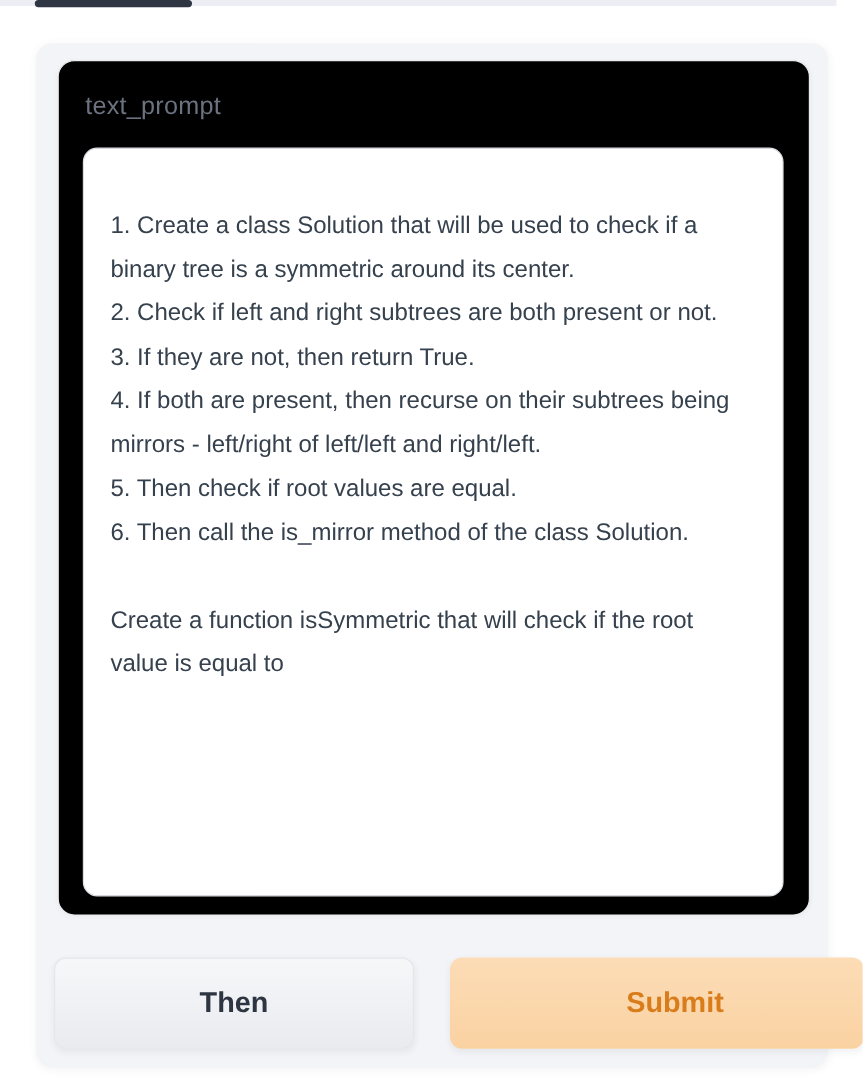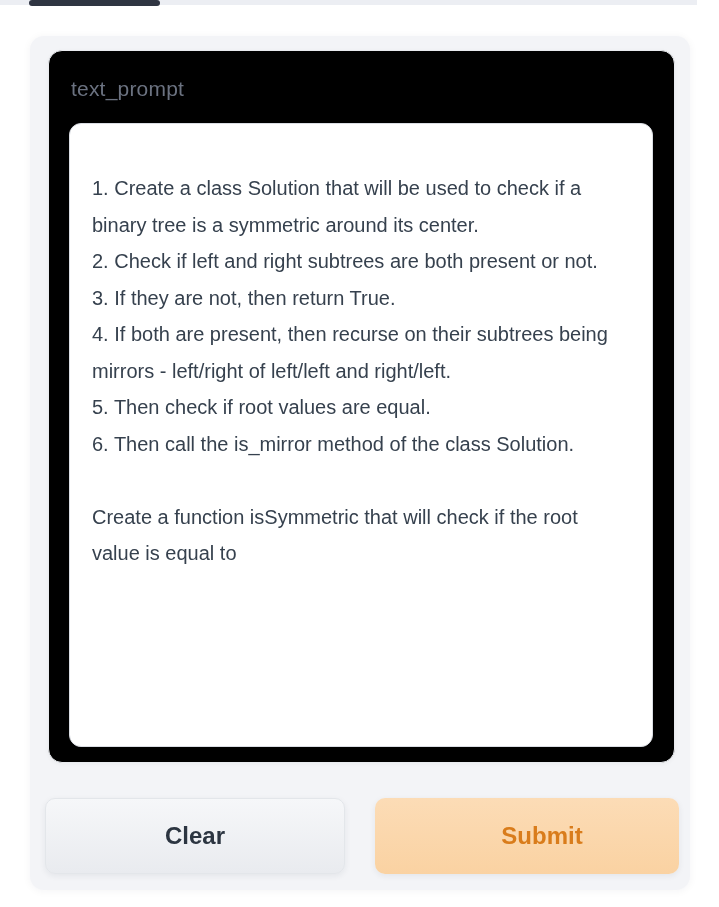--- a/index.html
+++ b/index.html
@@ -98,21 +98,21 @@
     left: 15px;
     width: 300px;
     background: linear-gradient(180deg, #f6f7f9 0%, #e9ebef 100%);
     border: 1px solid #e3e6ea;
     box-sizing: border-box;
     color: #2c3541;
     box-shadow: 0 2px 6px rgba(30, 40, 60, 0.07);
   }
   .btn-submit {
     left: 345px;
-    width: 304px;
+    width: 345px;
     background: linear-gradient(180deg, #fcdcb6 0%, #fad2a2 100%);
     border: none;
     color: #d97c1b;
     box-shadow: 0 2px 6px rgba(30, 40, 60, 0.07);
     padding-left: 36px;
   }
 </style>
 </head>
 <body>
 
@@ -128,19 +128,19 @@
       <textarea class="prompt-textarea" spellcheck="false" style="">1. Create a class Solution that will be used to check if a binary tree is a symmetric around its center.
 2. Check if left and right subtrees are both present or not.
 3. If they are not, then return True.
 4. If both are present, then recurse on their subtrees being mirrors - left/right of left/left and right/left.
 5. Then check if root values are equal.
 6. Then call the is_mirror method of the class Solution.
 
 Create a function isSymmetric that will check if the root value is equal to</textarea>
     </div>
 
-    <button class="btn btn-clear">Clear</button>
+    <button class="btn btn-clear">Then</button>
 
     <button class="btn btn-submit">Submit</button>
 
   </div>
 
 </div>
 
 </body></html>

